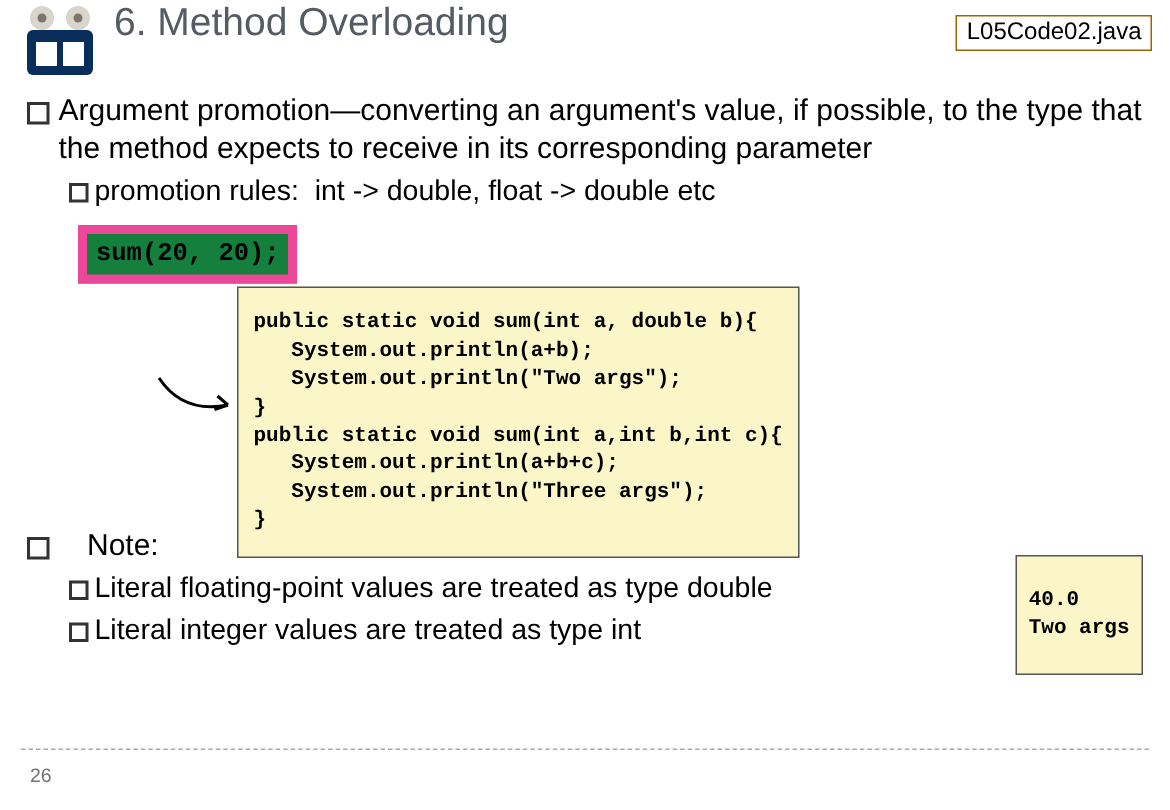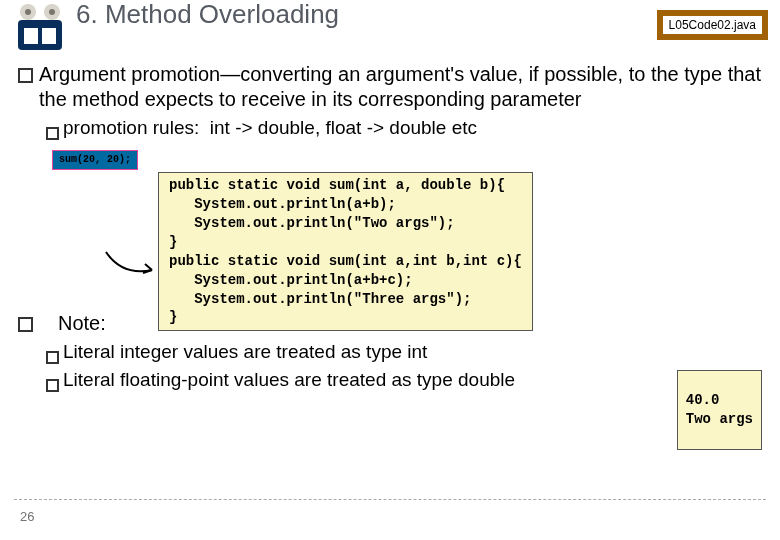--- a/index.html
+++ b/index.html
@@ -30,23 +30,23 @@
   .title-line {
     font-size: 26px;
     color: #555a63;
     font-weight: 400;
     line-height: 1.15;
   }
   .file-badge {
     position: absolute;
     top: 10px;
     right: 12px;
-    border: 6px solid #a16207;
+    border: 1px solid #a16207;
     padding: 2px 6px;
-    font-size: 12px;
+    font-size: 16px;
     font-family: Arial, sans-serif;
     color: #000;
   }
   .content {
     padding: 0 18px;
     font-size: 20px;
     color: #000;
     line-height: 1.25;
   }
   .bullet-row {
@@ -58,52 +58,52 @@
     width: 11px;
     height: 11px;
     border: 2px solid #333;
     background: #fff;
     margin-top: 6px;
     margin-right: 6px;
     flex-shrink: 0;
   }
   .sub-bullet {
     display: flex;
-    align-items: flex-end;
+    align-items: flex-start;
     margin-left: 28px;
     margin-top: 4px;
     font-size: 19px;
   }
   .sub-square {
     width: 9px;
     height: 9px;
     border: 2px solid #333;
     background: #fff;
     margin-top: 6px;
     margin-right: 4px;
     flex-shrink: 0;
   }
   .code-small {
     font-family: "Courier New", monospace;
     font-weight: bold;
-    font-size: 10px;
-    background: #0369a1;
-    border: 1px solid #ec4899;
+    font-size: 17px;
+    background: #15803d;
+    border: 6px solid #ec4899;
     padding: 3px 6px;
     margin: 10px 0 2px 34px;
     display: inline-block;
     white-space: pre;
   }
   .code-big {
     font-family: "Courier New", monospace;
     font-weight: bold;
     font-size: 14px;
     background: #fbf6c8;
     border: 1px solid #555;
-    padding: 3px 10px;
+    padding: 14px 10px;
     margin-left: 140px;
     white-space: pre;
     display: inline-block;
     line-height: 1.35;
   }
   .output-box {
     font-family: "Courier New", monospace;
     font-weight: bold;
     font-size: 14px;
     background: #fbf6c8;
@@ -189,25 +189,25 @@
 
   <div class="note-row">
     <div class="bullet-row" style="margin-top:0;gap:19px;">
       <span class="square"></span>
       <span>Note:</span>
     </div>
   </div>
 
   <div class="sub-bullet">
     <span class="sub-square"></span>
-    <span>Literal integer values are treated as type int</span>
+    <span>Literal floating-point values are treated as type double</span>
   </div>
   <div class="sub-bullet">
     <span class="sub-square"></span>
-    <span>Literal floating-point values are treated as type double</span>
+    <span>Literal integer values are treated as type int</span>
   </div>
 </div>
 
 <div class="output-box">40.0
 Two args</div>
 
 <svg class="arrow" viewBox="0 0 60 30">
   <path d="M4 4 Q 20 28 50 22" stroke="#000" stroke-width="2" fill="none"></path>
   <path d="M50 22 l-7 -6 m7 6 l-9 3" stroke="#000" stroke-width="2" fill="none"></path>
 </svg>

